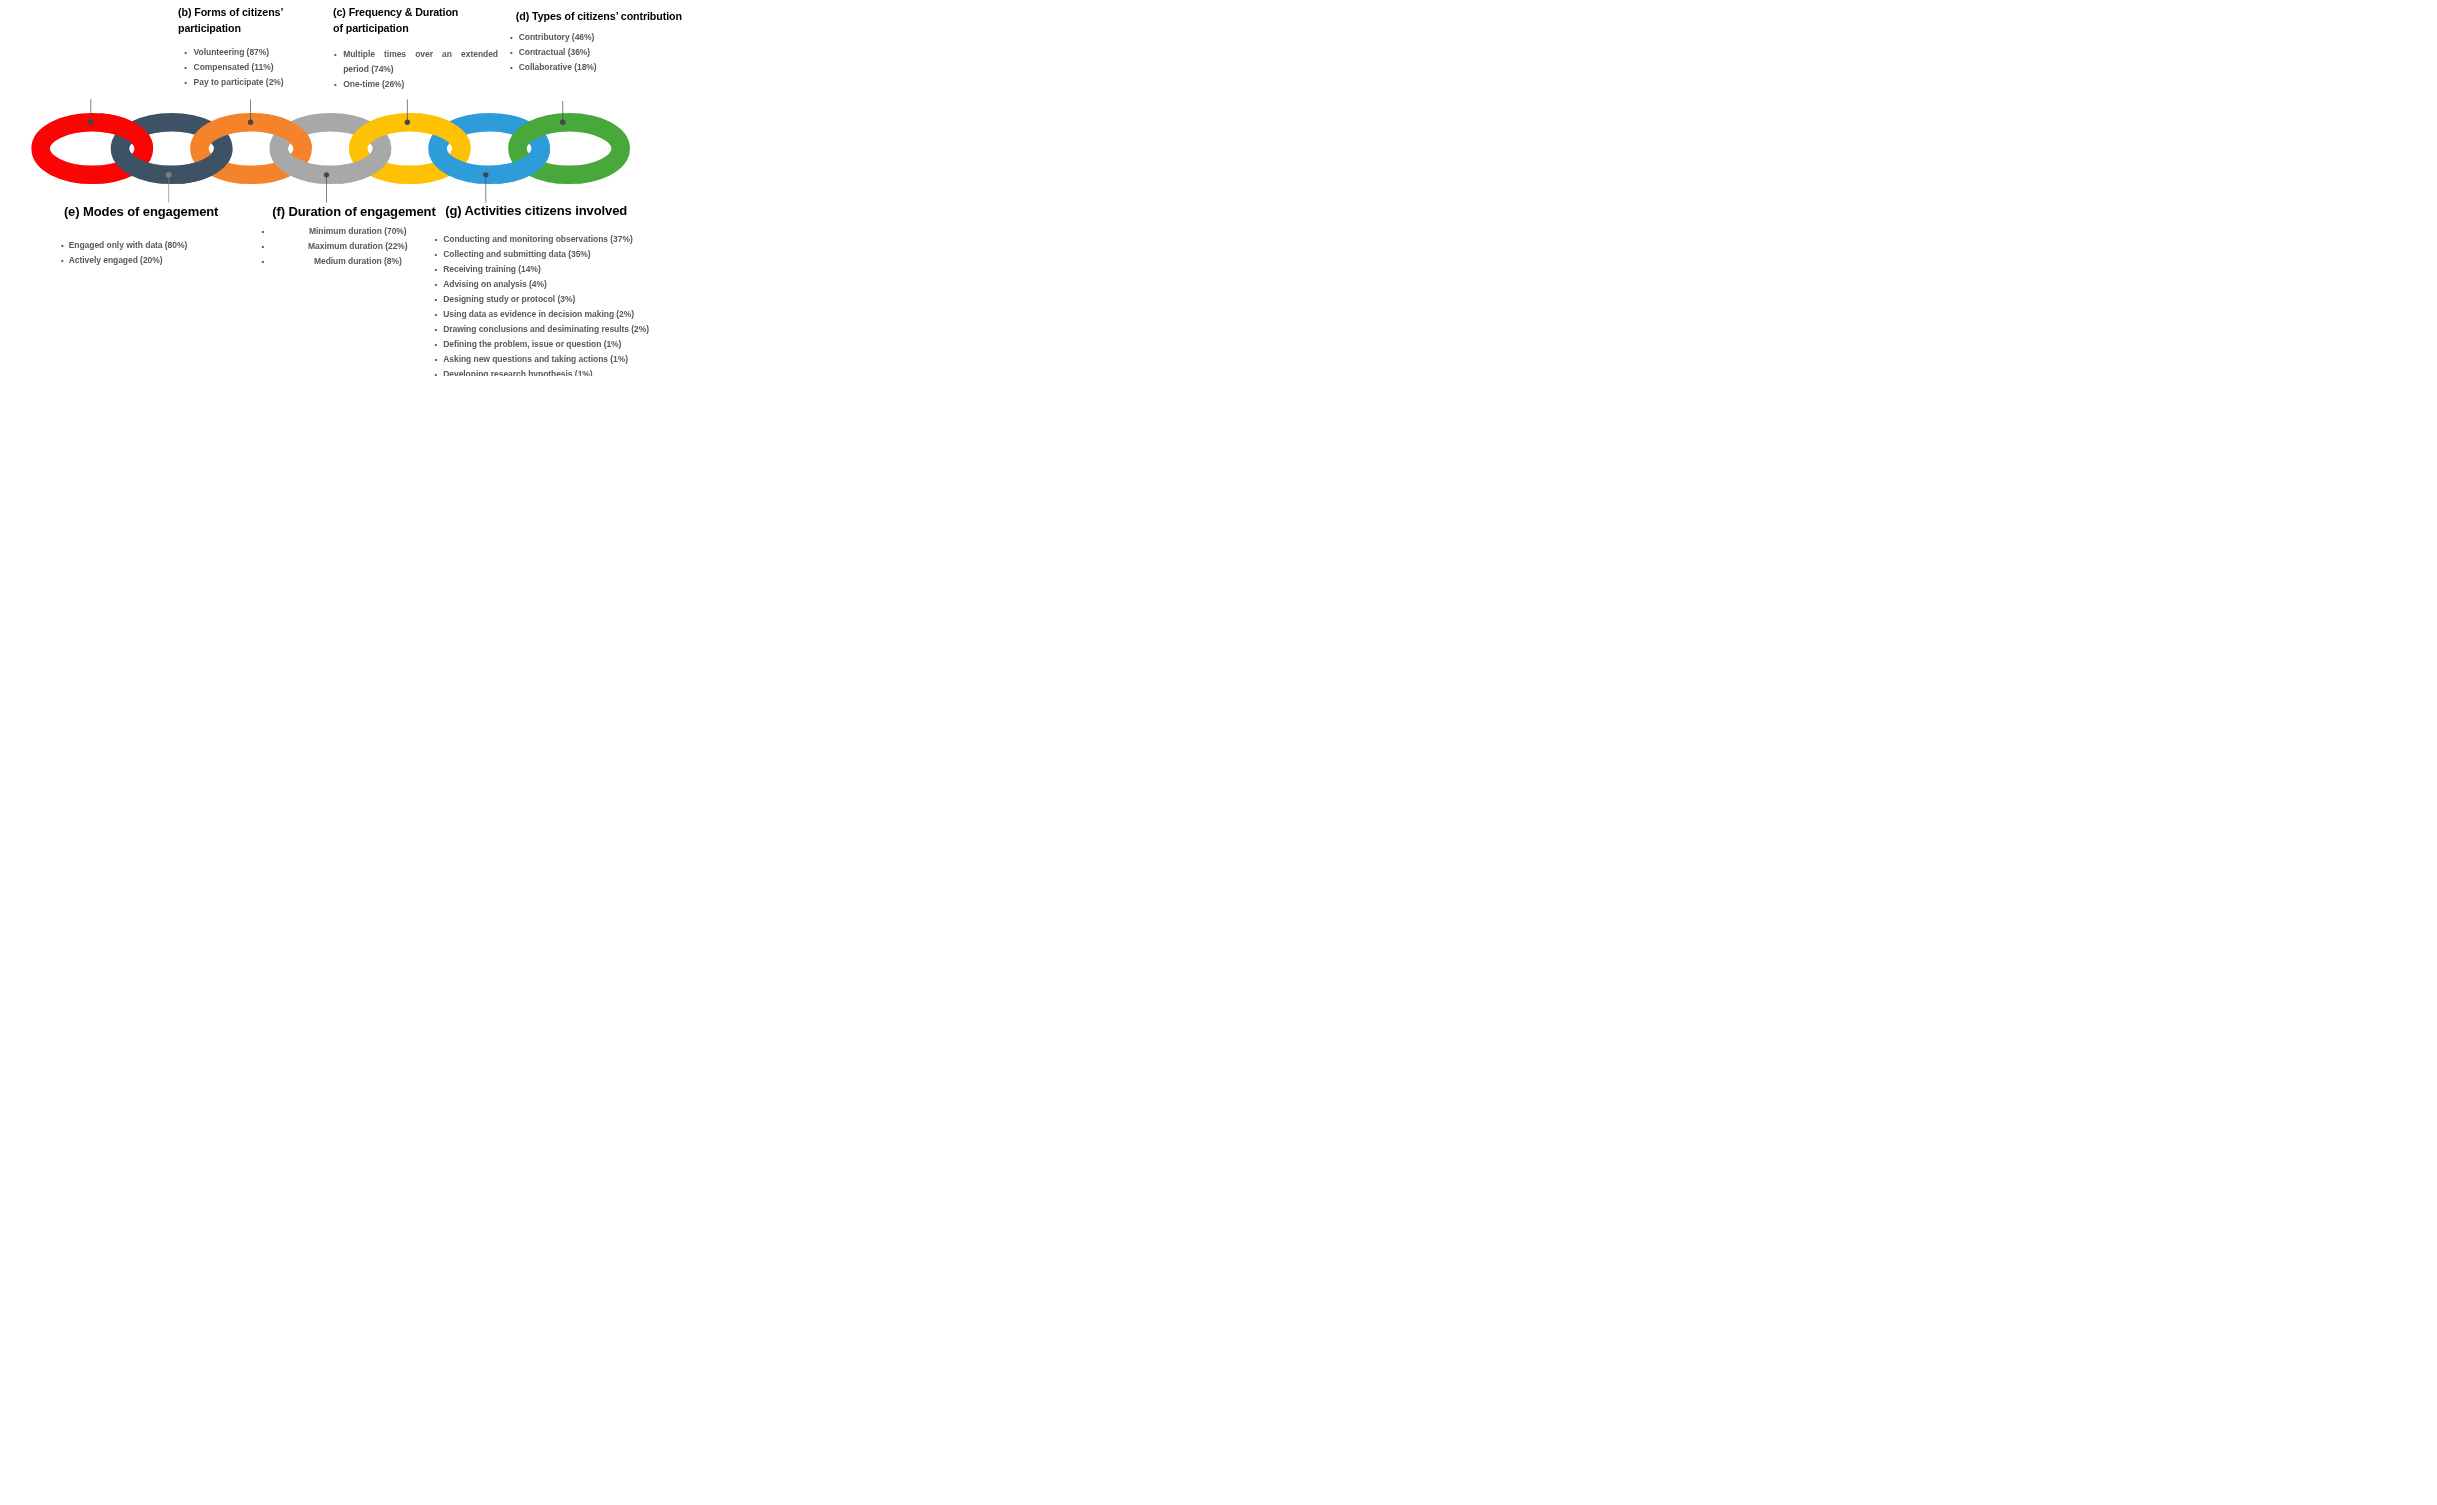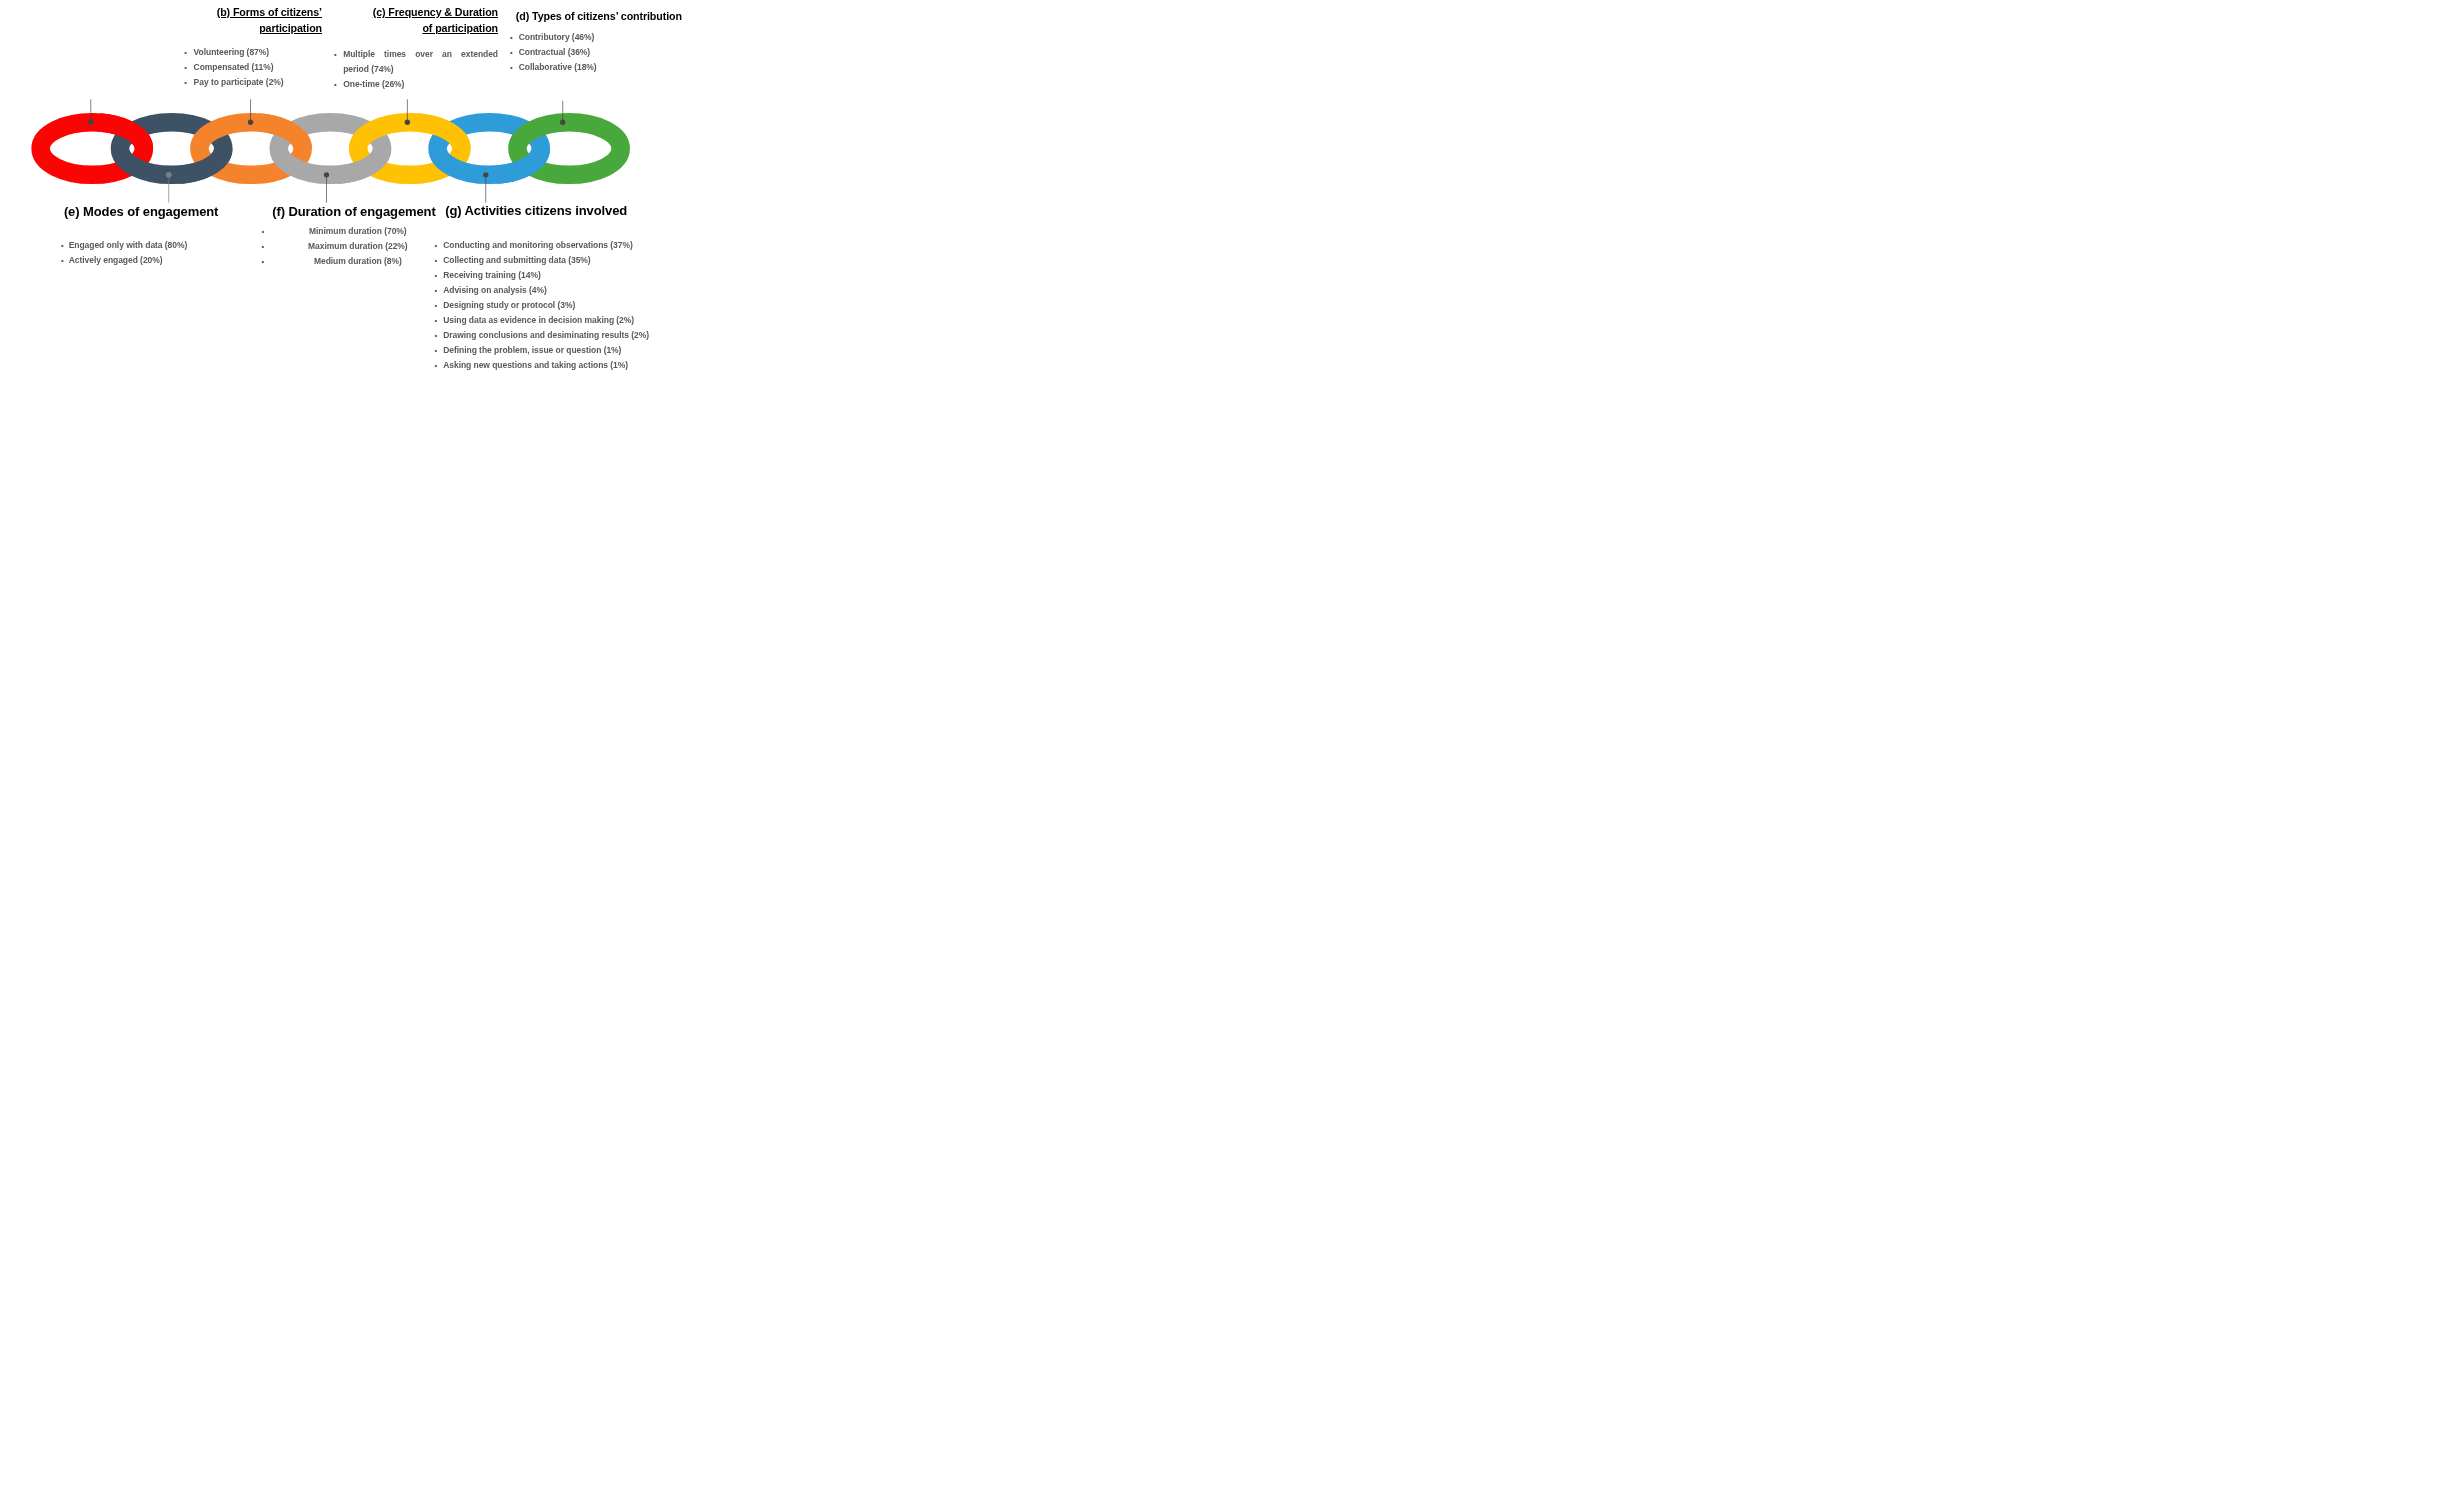--- a/index.html
+++ b/index.html
@@ -9,21 +9,21 @@
     font-family:"Liberation Sans","DejaVu Sans",sans-serif;
     -webkit-font-smoothing:antialiased;
   }
   .chain-svg { position:absolute; left:0; top:0; }
   .sec { position:absolute; }
   .sec .title {
     margin:0; font-weight:700; color:#000; font-size:10.7px; line-height:16.6px;
     letter-spacing:-0.1px; white-space:nowrap;
   }
   .sec.bottom .title { font-size:13px; }
-  .sec .title.center { text-align:right; white-space:normal;text-decoration:underline; }
+  .sec .title.center { text-align:left; white-space:normal; }
   .sec .title .tline { display:block; }
   .sec ul { list-style:none; margin:0; padding:0; }
   .sec li {
     position:relative; font-weight:700; color:#595959; font-size:8.5px;
     line-height:15px; letter-spacing:-0.05px;
   }
   .sec li::before {
     content:"\2022"; position:absolute; left:0; top:0; color:#595959;
     font-size:7.8px;
   }
@@ -57,21 +57,21 @@
   .sec-e li::before { left:2.9px; }
 
   .sec-f { left:260px; top:204px; width:185px;text-align:center; }
   .sec-f .title { padding-left:2.9px; }
   .sec-f ul { margin-top:3.9px; }
   .sec-f li { padding-left:10.7px; }
   .sec-f li::before { left:1.5px; }
 
   .sec-g { left:433px; top:203px; width:296px; }
   .sec-g .title { padding-left:12.2px; }
-  .sec-g ul { margin-top:18px; }
+  .sec-g ul { margin-top:12px; }
   .sec-g li { padding-left:10.2px; }
   .sec-g li::before { left:1.5px; }
 </style>
 </head>
 <body>
 
 <div class="stage">
 
   <svg class="chain-svg" width="729" height="376" viewBox="0 0 1496 772">
     <defs>

